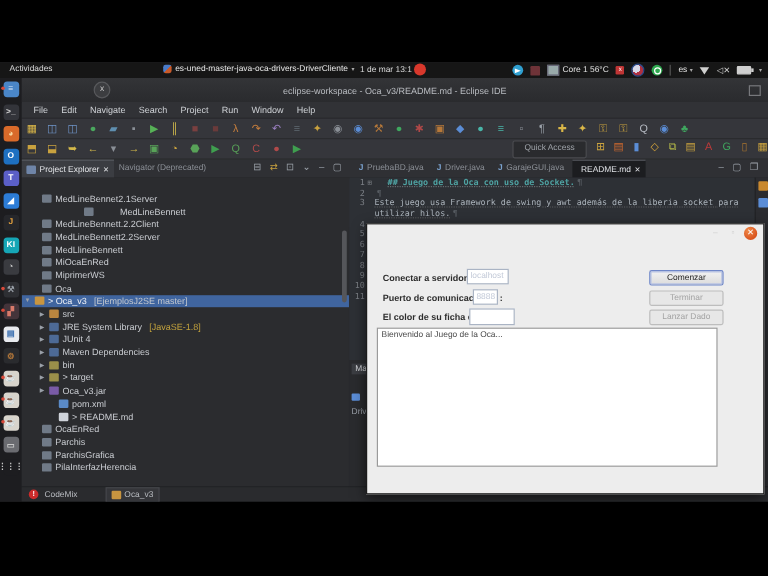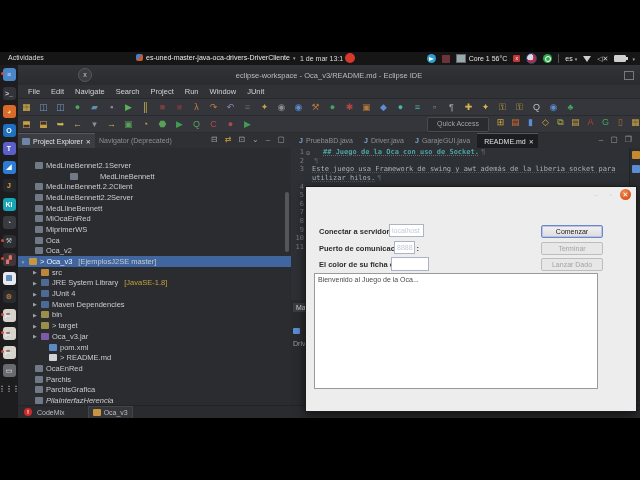--- a/index.html
+++ b/index.html
@@ -154,21 +154,21 @@
 
   <div id="menubar">
 
   <span class="menu">File</span>
         <span class="menu">Edit</span>
         <span class="menu">Navigate</span>
         <span class="menu">Search</span>
         <span class="menu">Project</span>
         <span class="menu">Run</span>
         <span class="menu">Window</span>
-        <span class="menu">JUnit</span>
+        <span class="menu">Help</span>
       </div>
 
   <div id="toolbar1" class="toolrow">
 
   <span class="ticon" style="color: rgb(217, 182, 72);">▦</span>
         <span class="ticon" style="color: rgb(111, 149, 201);">◫</span>
         <span class="ticon" style="color: rgb(111, 149, 201);">◫</span>
         <span class="ticon" style="color: rgb(74, 168, 94);">●</span>
         <span class="ticon" style="color: rgb(95, 143, 176);">▰</span>
         <span class="ticon" style="color: rgb(138, 143, 150);">▪</span>
@@ -337,26 +337,20 @@
         <span class="sfx"></span>
       </div>
 
       <div class="trow" style="padding-left: 8px;">
         <span class="arr"></span>
         <span class="nico" style="background: rgb(112, 122, 135);"></span>
         <span>Oca</span>
         <span class="sfx"></span>
       </div>
 
-      <div class="trow" style="padding-left: 8px;">
-        <span class="arr"></span>
-        <span class="nico" style="background: rgb(112, 122, 135);"></span>
-        <span>Oca_v2</span>
-        <span class="sfx"></span>
-      </div>
 
       <div class="trow sel" style="padding-left: 2px;">
         <span class="arr">▼</span>
         <span class="nico" style="background: rgb(200, 149, 64);"></span>
         <span>&gt; Oca_v3</span>
         <span class="sfx" style="color: rgb(195, 200, 207);">[EjemplosJ2SE master]</span>
       </div>
 
       <div class="trow" style="padding-left: 14px;">
         <span class="arr">▶</span>
@@ -435,21 +429,21 @@
         <span class="sfx"></span>
       </div>
 
       <div class="trow" style="padding-left: 8px;">
         <span class="arr"></span>
         <span class="nico" style="background: rgb(112, 122, 135);"></span>
         <span>ParchisGrafica</span>
         <span class="sfx"></span>
       </div>
 
-      <div class="trow" style="padding-left: 8px; font-style: italic;">
+      <div class="trow" style="padding-left: 8px;">
         <span class="arr"></span>
         <span class="nico" style="background: rgb(112, 122, 135);"></span>
         <span>PilaInterfazHerencia</span>
         <span class="sfx"></span>
       </div>
     </div>
   <div id="treescroll"></div>
 
   <div id="editor">
 

